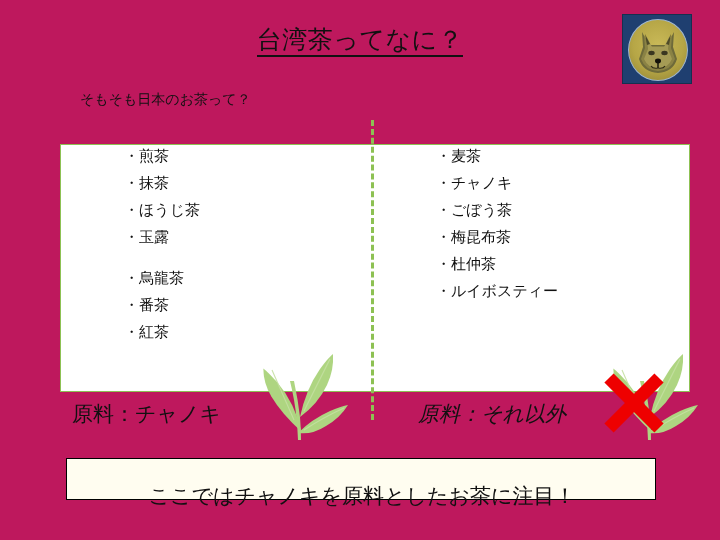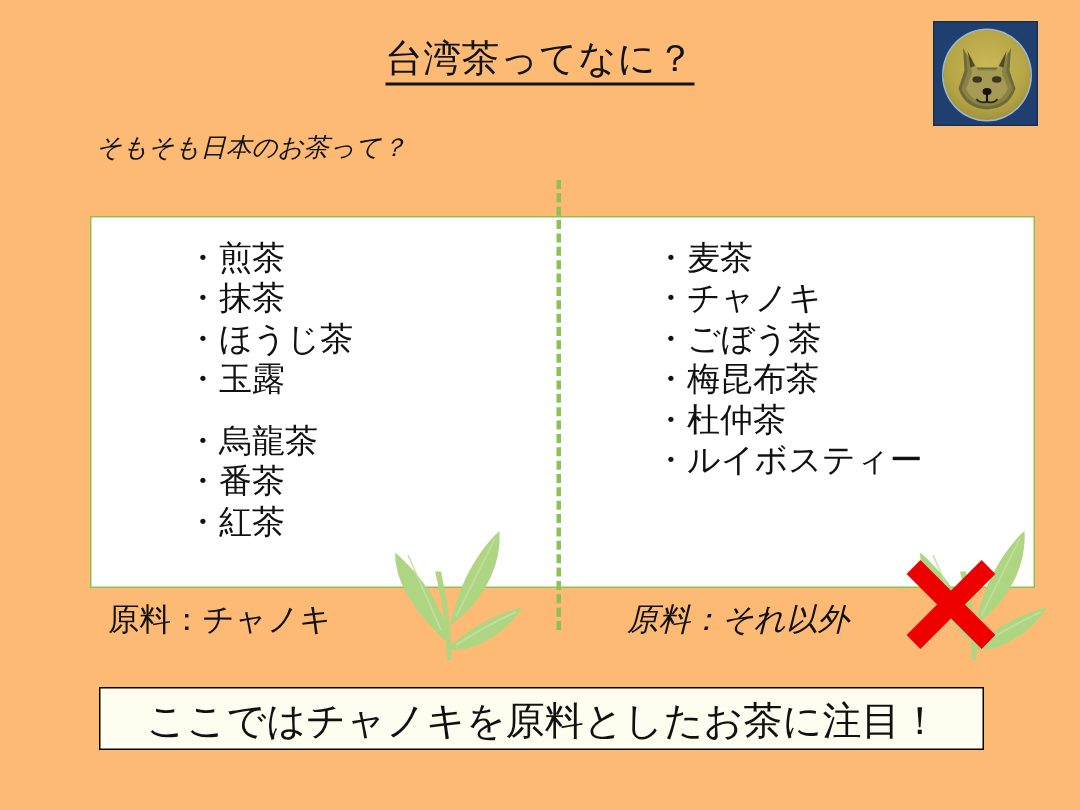--- a/index.html
+++ b/index.html
@@ -11,21 +11,21 @@
     height: 540px;
     background: #FFFDF0;
     font-family: "Liberation Sans", "DejaVu Sans", sans-serif;
     color: #1a1a1a;
     overflow: hidden;
   }
   #slide {
     position: relative;
     width: 720px;
     height: 540px;
-    background: #fdba74;
+    background: #be185d;
   }
 
   
   #slide-title {
     position: absolute;
     left: 0;
     top: 22px;
     width: 720px;
     text-align: center;
     font-size: 25px;
@@ -63,27 +63,26 @@
   #logo .fox {
     position: absolute;
     left: 50%;
     top: 52%;
     transform: translate(-50%, -50%);
   }
 
   
   #subtitle {
     position: absolute;
-    left: 64px;
+    left: 80px;
     top: 84px;
-    font-size: 17px;
+    font-size: 14px;
     line-height: 30px;
     color: #111111;
     white-space: nowrap;
-    font-style: italic;
   }
 
   
   #tea-box {
     position: absolute;
     left: 60px;
     top: 144px;
     width: 630px;
     height: 248px;
     background: #FFFFFF;
@@ -97,22 +96,22 @@
     left: 371px;
     top: 120px;
     width: 0;
     height: 300px;
     border-left: 3px dashed #8DC153;
   }
 
   
   .tea-col {
     position: absolute;
-    top: 158px;
-    font-size: 22px;
+    top: 142px;
+    font-size: 15px;
     line-height: 27px;
     color: #111111;
     white-space: nowrap;
   }
   #col-left { left: 124px; }
   #col-right { left: 436px; }
   .tea-item { display: block; }
   .tea-item.gap { margin-top: 14px; }
 
   
@@ -149,27 +148,27 @@
     top: 458px;
     width: 590px;
     height: 42px;
     border: 1.5px solid #000000;
     background: #FFFDF0;
     box-sizing: border-box;
   }
   #callout-text {
     position: absolute;
     left: 0;
-    top: 0;
+    top: 16px;
     width: 590px;
     height: 42px;
     display: flex;
     align-items: center;
     justify-content: center;
-    font-size: 26px;
+    font-size: 21px;
     color: #111111;
     white-space: nowrap;
   }
 </style>
 </head>
 <body>
 
 <div id="slide">
 
   <div id="slide-title"><span class="ul">台湾茶ってなに？</span></div>

